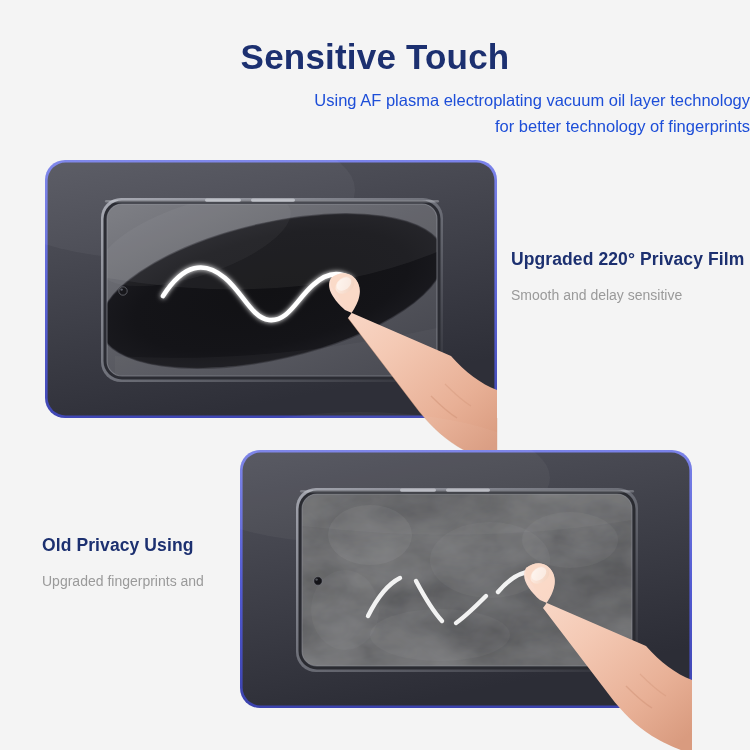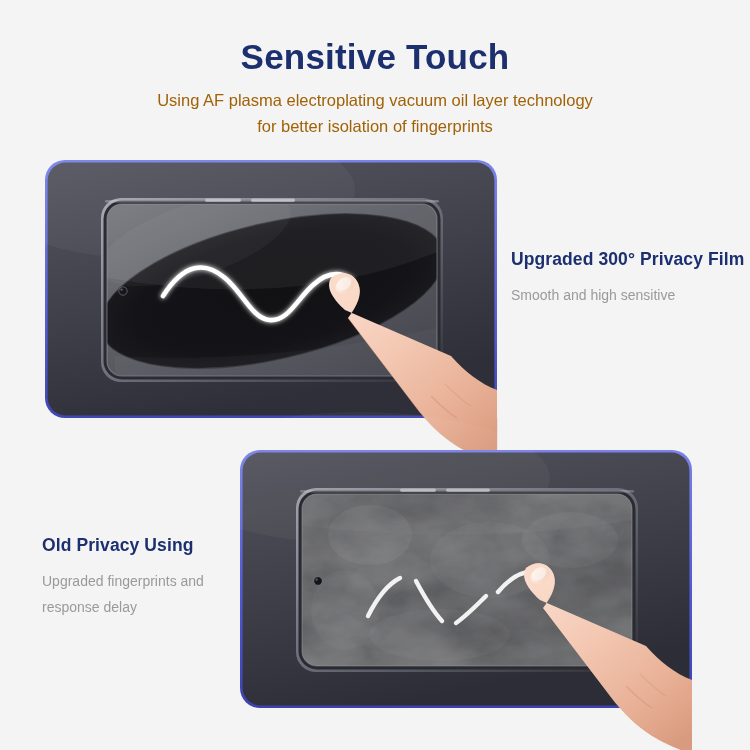--- a/index.html
+++ b/index.html
@@ -20,24 +20,25 @@
   .title {
     font-size:35px;
     font-weight:bold;
     color:#1c3070;
     letter-spacing:0.2px;
     margin-top:37px;
     line-height:1.15;
   }
   .subtitle {
     font-size:16.5px;
-    color:#a16207;
+    color:#1d4ed8;
     line-height:1.55;
     margin-top:11px;
     font-weight:400;
+    text-align:right;
   }
 
   
   .panel {
     position:absolute;
     border-radius:20px;
     overflow:visible;
   }
   .panel .panel-svg { display:block; overflow:visible; }
 
@@ -64,21 +65,21 @@
   #callout-old      { left:42px;  top:535px; }
 </style>
 </head>
 <body>
 
 <div id="stage">
 
   <div class="header">
     <div class="title">Sensitive Touch</div>
     <div class="subtitle">Using AF plasma electroplating vacuum oil layer technology</div>
-    <div class="subtitle" style="margin-top:0">for better isolation of fingerprints</div>
+    <div class="subtitle" style="margin-top:0">for better technology of fingerprints</div>
   </div>
 
   <div class="panel" id="panel-top">
     <svg class="panel-svg" viewBox="0 0 452 258" width="452" height="258" xmlns="http://www.w3.org/2000/svg">
       <defs>
         <linearGradient id="tp-body" x1="0" y1="0" x2="0.35" y2="1">
           <stop offset="0%" stop-color="#55565f"></stop>
           <stop offset="45%" stop-color="#43444d"></stop>
           <stop offset="100%" stop-color="#2e2f38"></stop>
         </linearGradient>
@@ -290,23 +291,22 @@
                  C300,146 292,134 286,126 Z" fill="#f9d8c6" opacity="0.75"></path>
         <ellipse cx="300" cy="125" rx="10.5" ry="7.6" transform="rotate(-38 300 125)" fill="url(#nail-a)"></ellipse>
         <ellipse cx="299" cy="124" rx="8.2" ry="5.6" transform="rotate(-38 299 124)" fill="#ffffff" opacity="0.45"></ellipse>
         <path d="M386,236 C394,244 402,252 412,258" fill="none" stroke="#cf9276" stroke-width="1.3" opacity="0.5"></path>
         <path d="M400,224 C408,232 416,240 426,246" fill="none" stroke="#cf9276" stroke-width="1.1" opacity="0.38"></path>
       </g>
     </svg>
   </div>
 
   <div class="callout" id="callout-upgraded">
-    <div class="callout-title">Upgraded 300° Privacy Film</div>
-    <div class="callout-sub">Smooth and high sensitive</div>
+    <div class="callout-title">Upgraded 220° Privacy Film</div>
+    <div class="callout-sub">Smooth and delay sensitive</div>
   </div>
 
   <div class="callout" id="callout-old">
     <div class="callout-title">Old Privacy Using</div>
     <div class="callout-sub">Upgraded fingerprints and</div>
-    <div class="callout-sub" style="margin-top:0">response delay</div>
   </div>
 
 </div>
 
 </body></html>

